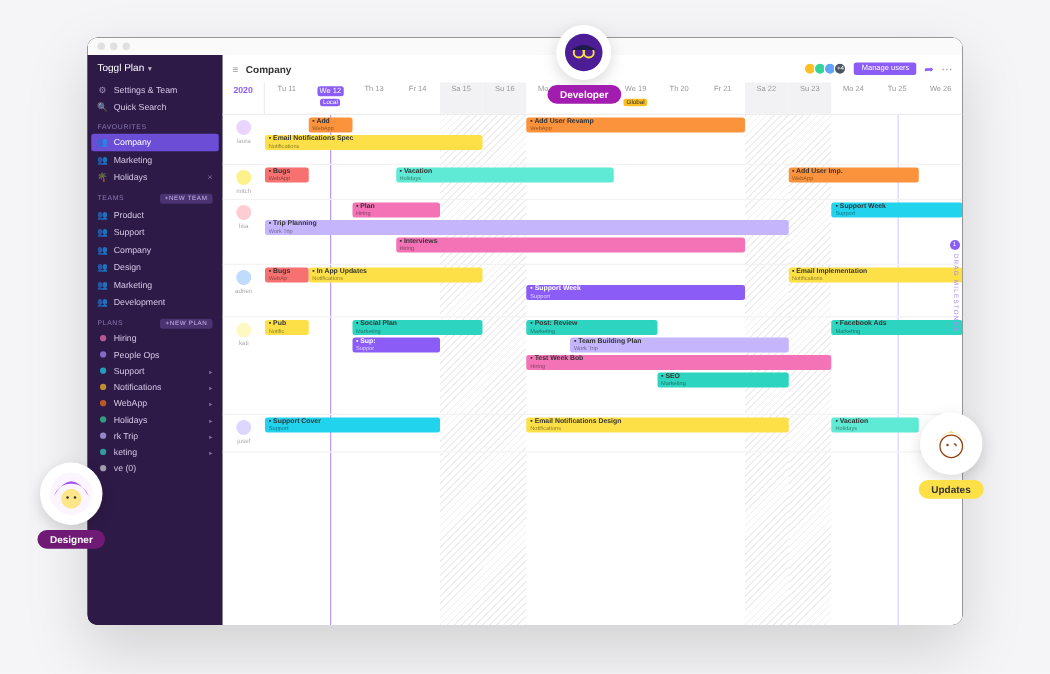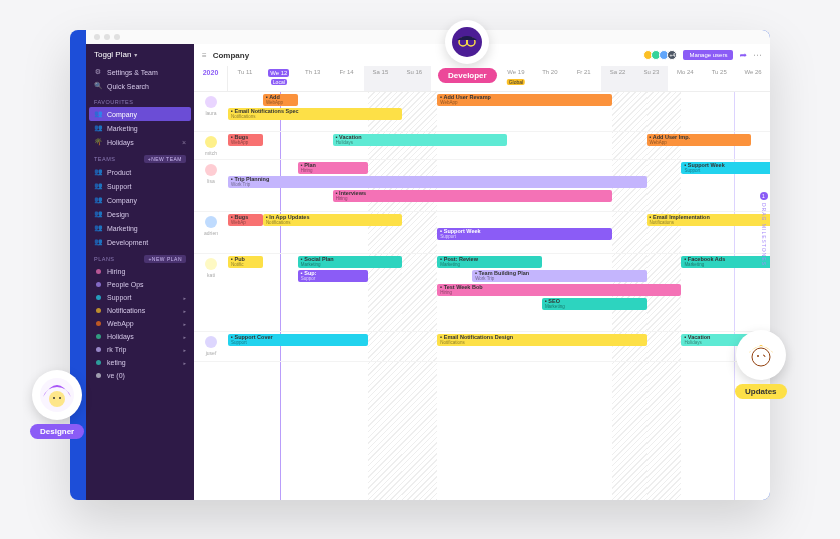--- a/index.html
+++ b/index.html
@@ -1,17 +1,17 @@
 <!DOCTYPE html>
 <html><head>
 <meta charset="utf-8">
 <style>
   * { box-sizing: border-box; margin: 0; padding: 0; }
   body { font-family: -apple-system, BlinkMacSystemFont, "Segoe UI", sans-serif; background: #f5f5f7; width: 840px; height: 539px; overflow: hidden; position: relative; }
-  .window { position: absolute; left: 70px; top: 30px; width: 700px; height: 470px; background: #1d4ed8; border-radius: 8px; box-shadow: 0 20px 50px rgba(0,0,0,0.15); overflow: hidden; display: flex; flex-direction: column; padding-left: 16px; }
+  .window { position: absolute; left: 70px; top: 30px; width: 700px; height: 470px; background: #000000; border-radius: 8px; box-shadow: 0 20px 50px rgba(0,0,0,0.15); overflow: hidden; display: flex; flex-direction: column; }
   .titlebar { height: 14px; display: flex; align-items: center; padding: 0 8px; background: #fafafa; }
   .traffic { display: flex; gap: 4px; }
   .traffic-dot { width: 6px; height: 6px; border-radius: 50%; background: #e0e0e0; }
   .main { flex: 1; display: flex; min-height: 0; }
   .sidebar { width: 108px; background: #2e1a47; color: #d5c9e8; font-size: 7px; display: flex; flex-direction: column; overflow: hidden; }
   .brand { padding: 6px 8px; font-size: 8px; color: #fff; display: flex; align-items: center; gap: 3px; }
   .brand::after { content:"▾"; font-size:6px; opacity:.7 }
   .sb-row { display: flex; align-items: center; gap: 5px; padding: 3px 8px; cursor: pointer; }
   .sb-row .ic { width: 8px; text-align: center; opacity: .7; }
   .sb-row.active { background: #6b4dd6; color: #fff; border-radius: 2px; margin: 0 3px; padding: 3px 5px; }
@@ -377,34 +377,34 @@
 
 <div class="persona" style="left:438px; top:20px;">
   <div class="circ" style="width:44px;height:44px">
     <svg width="32" height="32" viewBox="0 0 32 32">
         <circle cx="16" cy="16" r="15" fill="#4c1d95"></circle>
         <circle cx="12" cy="16" r="4" fill="none" stroke="#fde047" stroke-width="1.5"></circle>
         <circle cx="20" cy="16" r="4" fill="none" stroke="#fde047" stroke-width="1.5"></circle>
         <path d="M6 14 Q16 6 26 14" fill="#1e1b4b"></path>
       </svg>
   </div>
-  <span class="label" style="background:#ec4899;color:#fff">Developer</span>
+  <span class="label" style="background:#a21caf;color:#fff">Developer</span>
 </div>
 
 <div class="persona" style="left:30px; top:370px;">
   <div class="circ" style="width:50px;height:50px">
     <svg width="36" height="36" viewBox="0 0 36 36">
         <circle cx="18" cy="18" r="17" fill="#faf5ff"></circle>
         <path d="M4 20 Q18 -4 32 20 Q28 10 18 10 Q8 10 4 20" fill="#a855f7"></path>
         <circle cx="18" cy="22" r="8" fill="#fde68a"></circle>
         <circle cx="15" cy="21" r="1" fill="#333"></circle>
         <circle cx="21" cy="21" r="1" fill="#333"></circle>
       </svg>
   </div>
-  <span class="label" style="background:#8b5cf6;color:#fff">Designer</span>
+  <span class="label" style="background:#701a75;color:#fff">Designer</span>
 </div>
 
 <div class="persona" style="left:735px; top:330px;">
   <div class="circ" style="width:50px;height:50px">
     <svg width="36" height="36" viewBox="0 0 36 36">
         <circle cx="18" cy="18" r="17" fill="#fff"></circle>
         <path d="M6 16 Q18 2 30 16 Q30 14 18 8 Q6 14 6 16" fill="#fbbf24"></path>
         <circle cx="18" cy="20" r="9" fill="none" stroke="#92400e" stroke-width="1"></circle>
         <circle cx="15" cy="19" r="1" fill="#92400e"></circle>
         <path d="M20 18 Q22 18 22 20" fill="none" stroke="#92400e"></path>

